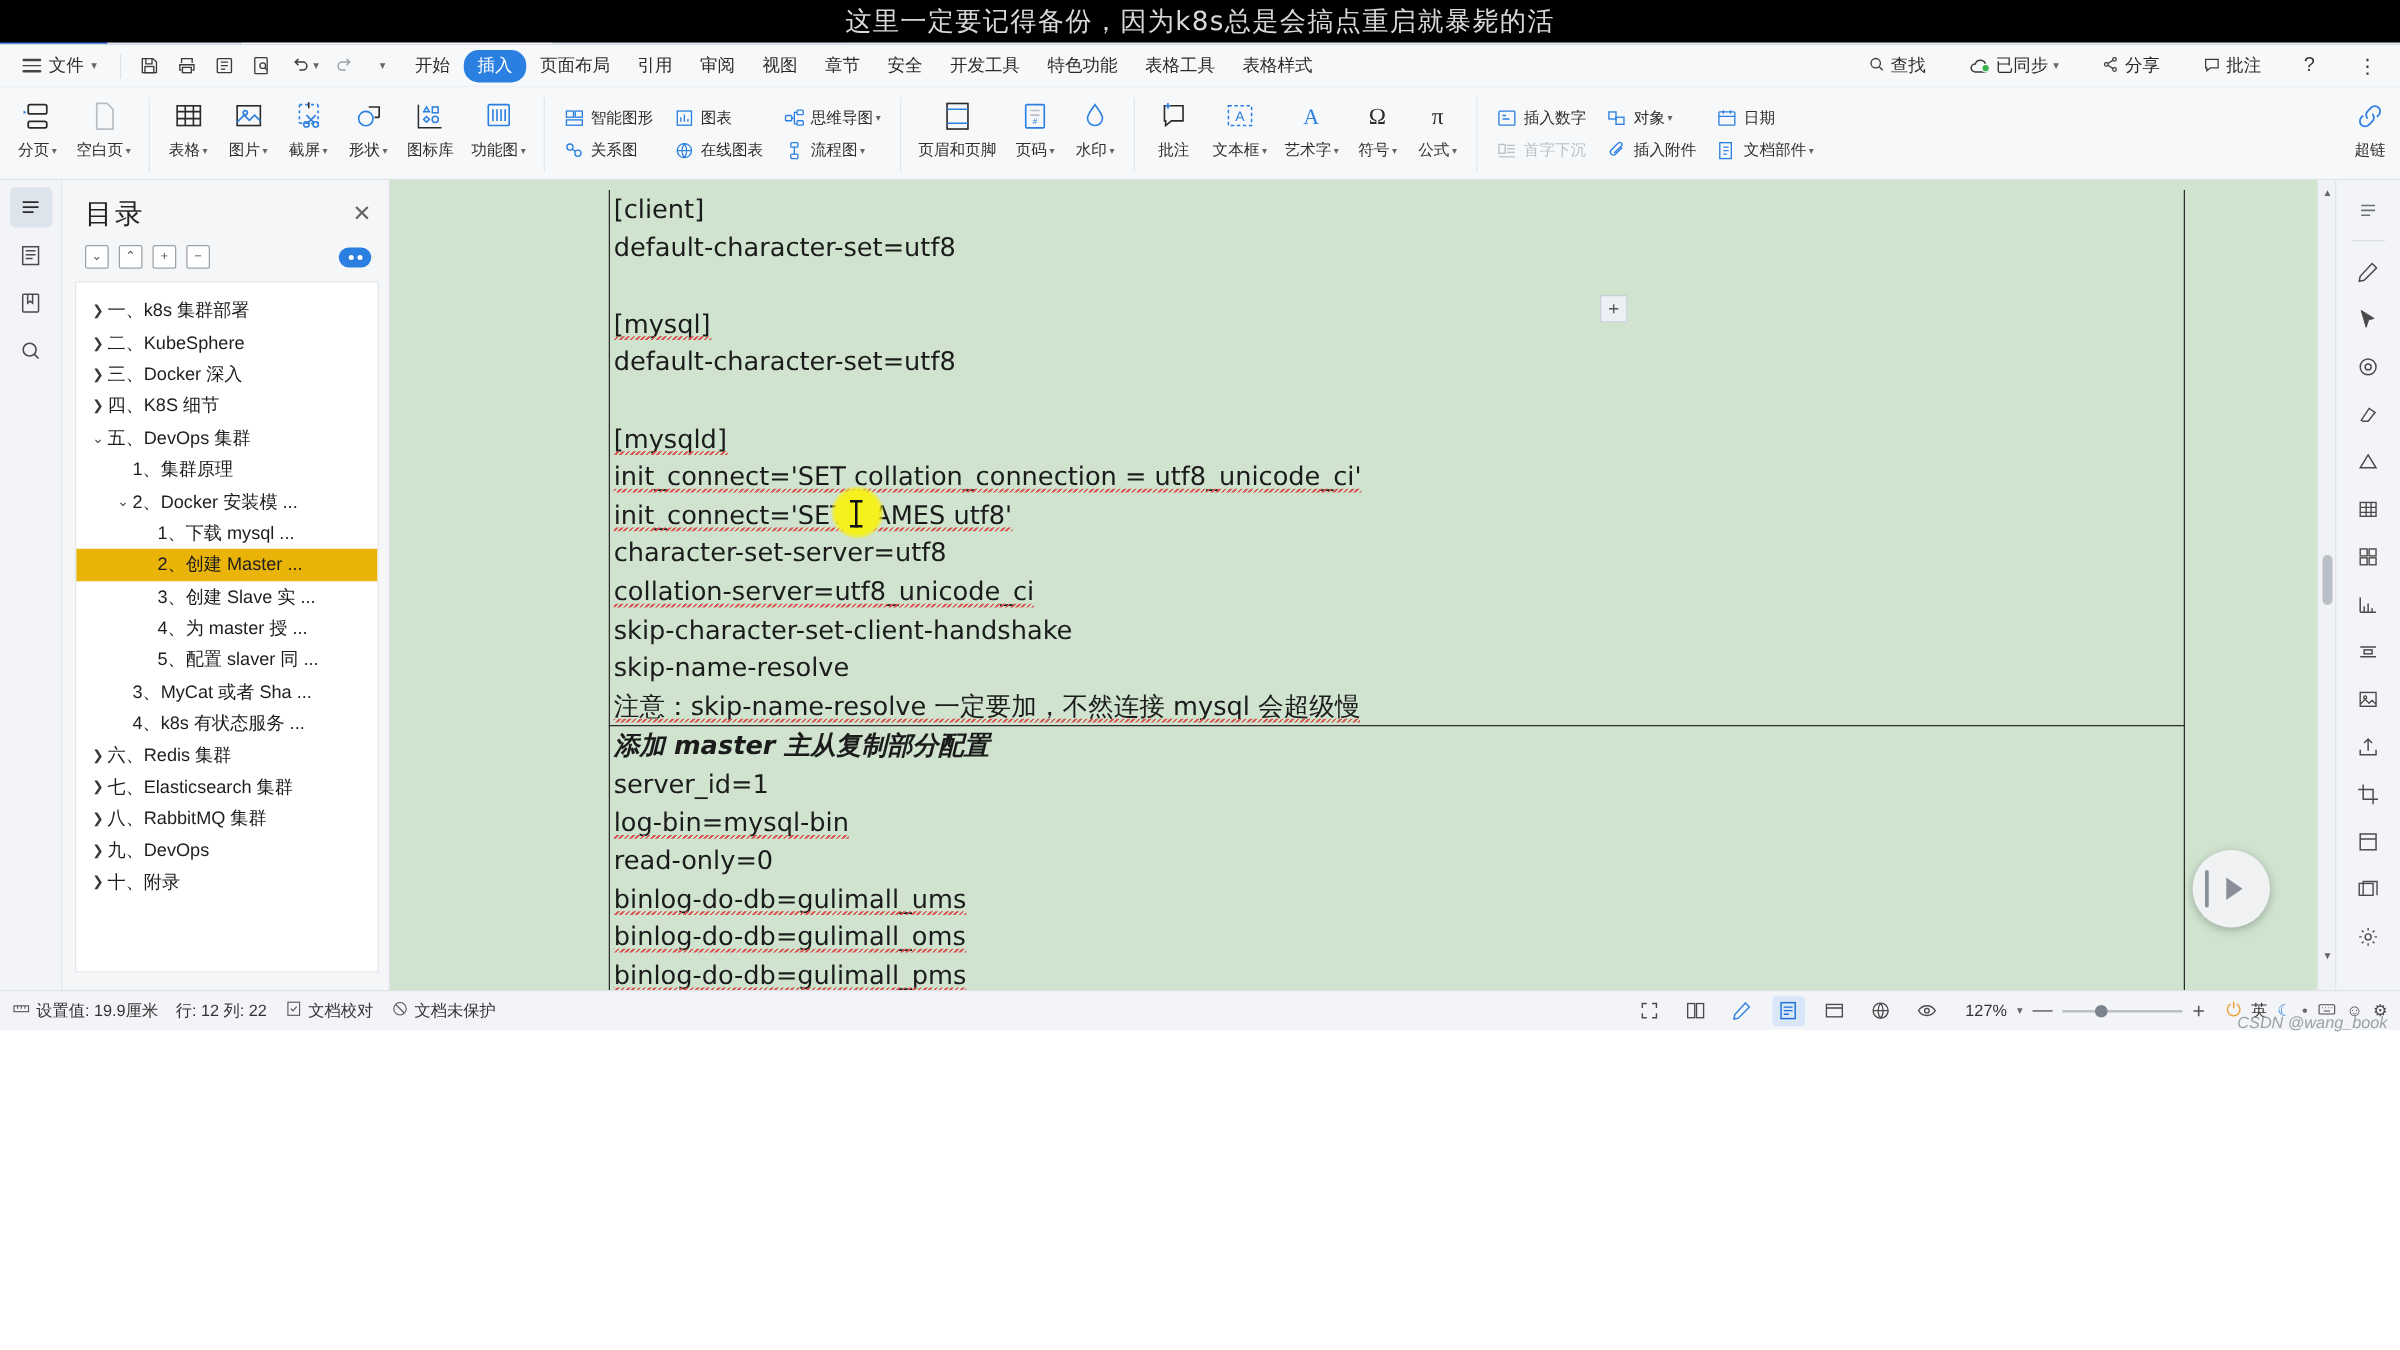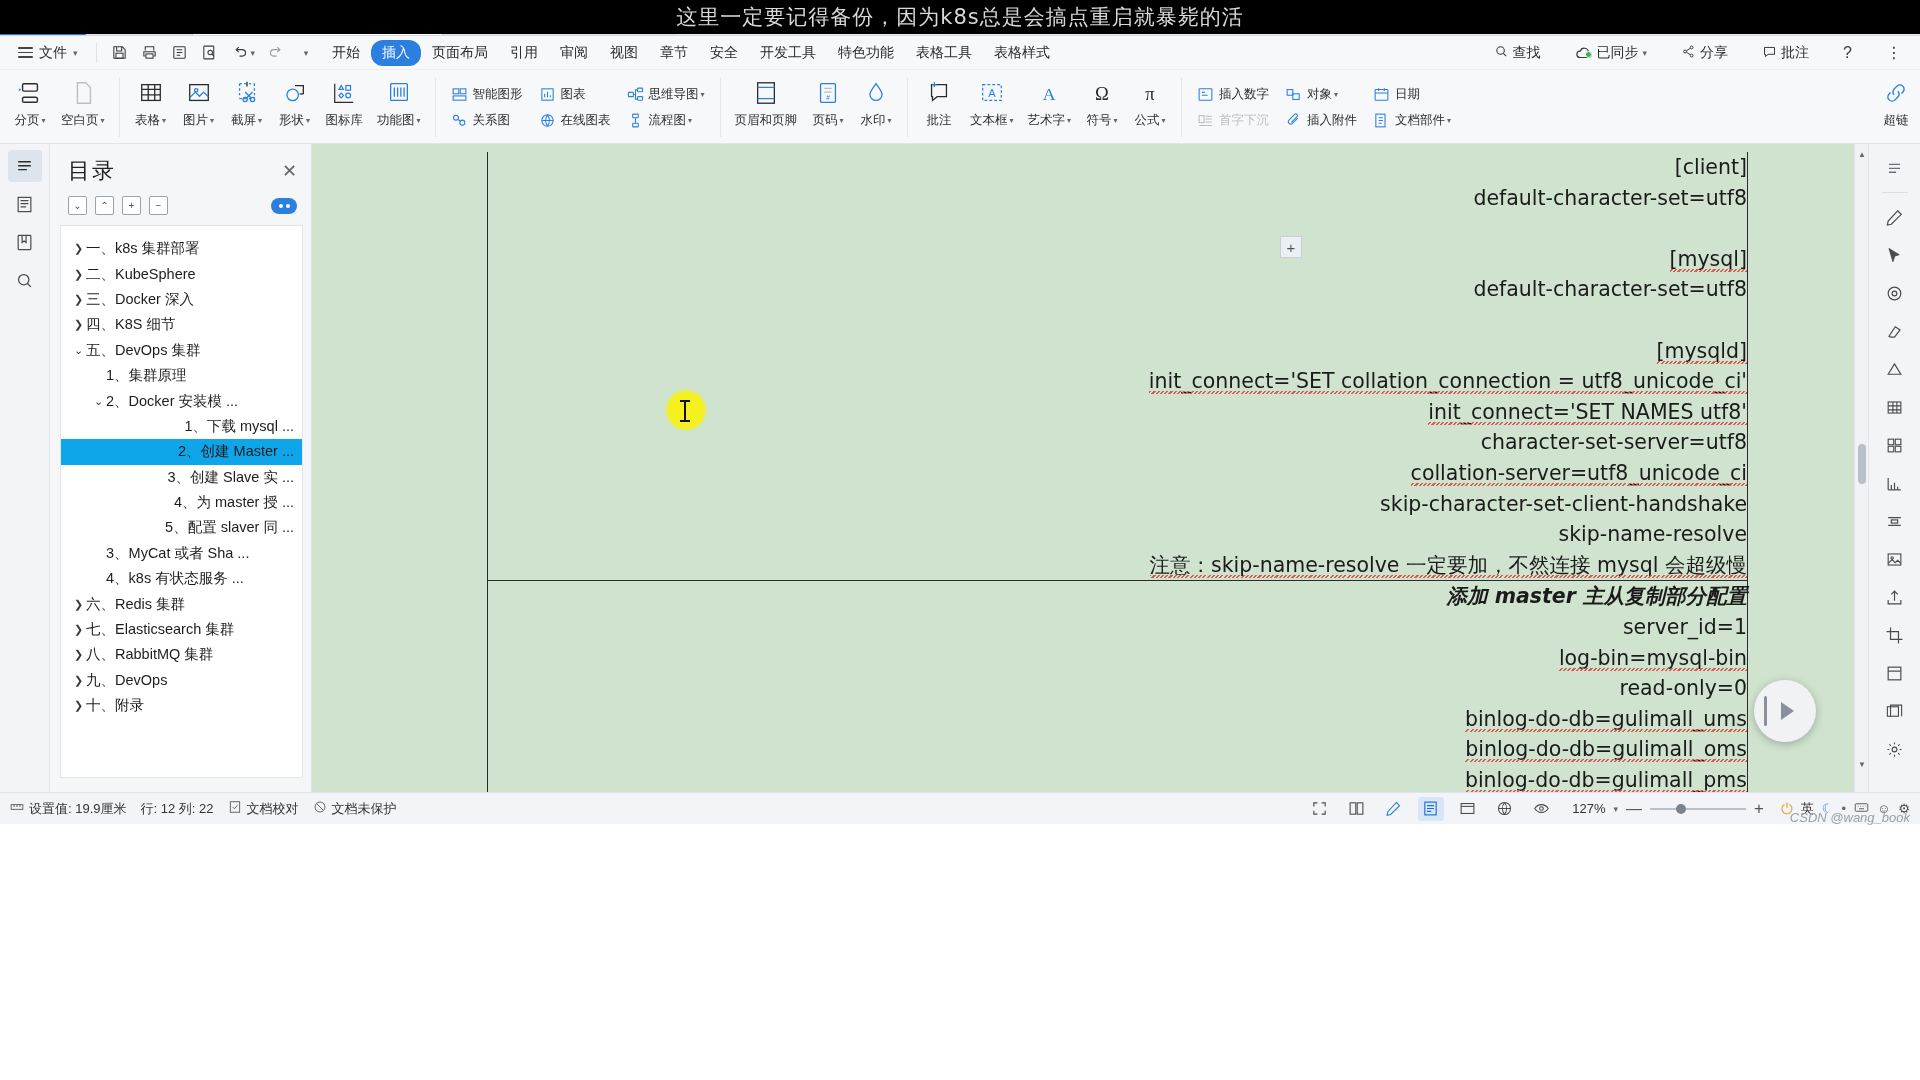--- a/index.html
+++ b/index.html
@@ -155,40 +155,39 @@
   .tpill i{width:4px;height:4px;border-radius:50%;background:#fff;display:block;}
   .toc-list{
     flex:1;margin:2px 8px 14px 10px;background:#fff;border:1px solid #e2e6ea;
     overflow:hidden;padding:10px 0;position:relative;
   }
   .tocrow{
     display:flex;align-items:center;height:25.4px;font-size:14.5px;color:#1d1d1d;
     padding-right:8px;white-space:nowrap;
   }
   .tocrow .arr{width:15px;flex:none;text-align:center;font-size:11px;color:#3a3a3a;}
-  .tocrow.sel{background:#0ea5e9;}
+  .tocrow.sel{background:#eab308;}
   .lv1{padding-left:10px;}
   .lv2{padding-left:30px;}
-  .lv3{padding-left:50px;justify-content:flex-end;}
+  .lv3{padding-left:50px;}
 
   
   .docarea{flex:1;position:relative;overflow:hidden;background:#d4d8dc;}
   .page{
     position:absolute;top:0;left:0;right:0;bottom:0;
     background:#cfe3cf;
   }
   .doc-inner{
     position:absolute;left:160px;top:0;right:160px;bottom:0;
     background:#cfe3cf;
   }
   .textcol{
     position:absolute;left:175px;top:8px;right:120px;bottom:0;
     font-size:20.5px;line-height:30.6px;color:#1b1b1b;
     font-family:"DejaVu Sans","Liberation Sans",sans-serif;
-    text-align:right;
   }
   .tbl{
     border-left:1.5px solid #2b2b2b;border-right:1.5px solid #2b2b2b;
     padding:0 0 0 1px;
   }
   .ln{white-space:nowrap;padding-left:2px;}
   .ln.blank{height:30.6px;}
   .sq{ text-decoration:none; position:relative;}
   .sq::after{
     content:"";position:absolute;left:0;right:0;bottom:-1px;height:3px;

